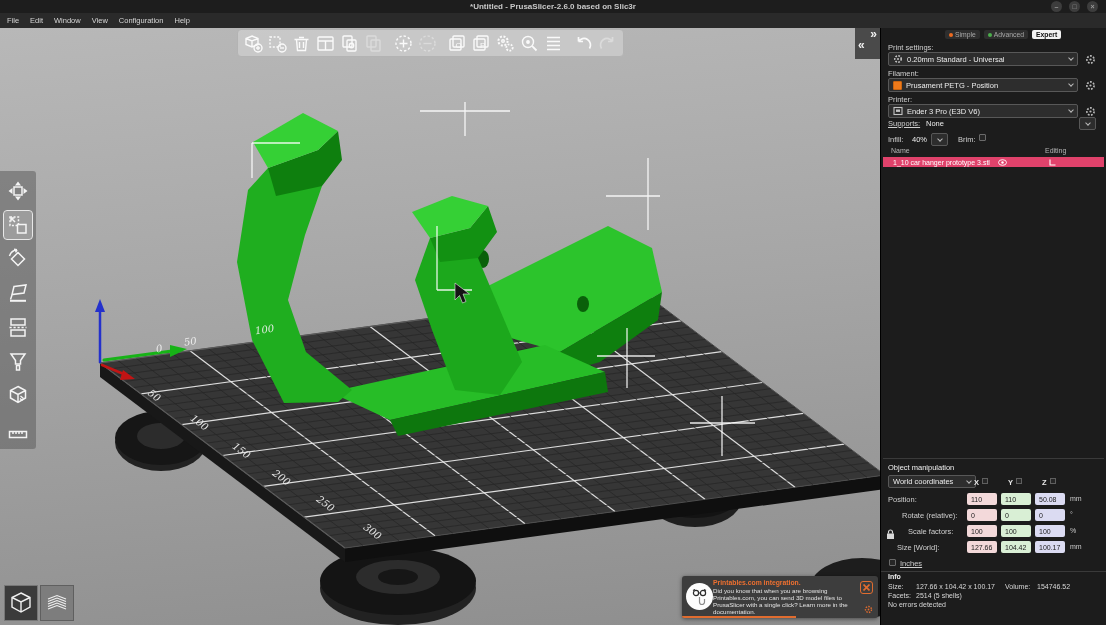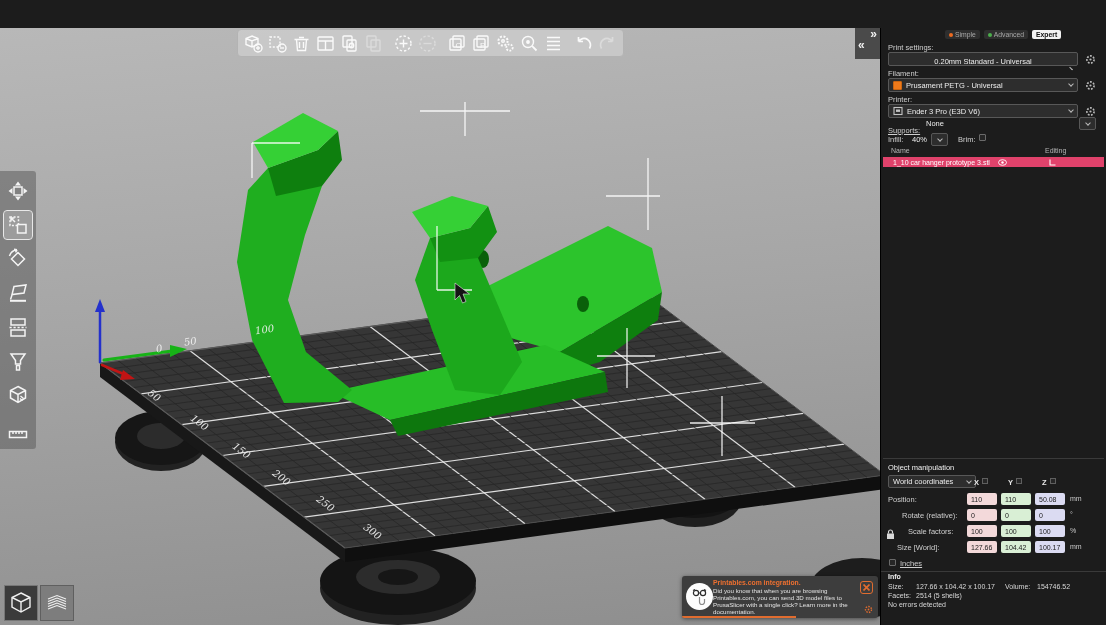--- a/index.html
+++ b/index.html
@@ -70,21 +70,37 @@
   #infoblock{position:absolute;left:0;top:543px;width:225px;border-top:1px solid #3a3a3a;}
   .infotext{position:absolute;font-size:7px;color:#d8d8d8;}
   #slicebtn{position:absolute;left:8px;top:582px;width:216px;height:15px;background:#353535;border:1px solid #5a5a5a;border-radius:2px;color:#f5f5f5;font-weight:bold;font-size:7.5px;display:flex;align-items:center;justify-content:center;}
   #panelsep{position:absolute;left:880px;top:28px;width:1px;height:597px;background:#000;}
 </style>
 </head>
 <body>
 
 <div id="app">
 
-
+  <div id="titlebar" class="abs">
+    <span>*Untitled - PrusaSlicer-2.6.0 based on Slic3r</span>
+    <div class="winctl">
+      <div class="winbtn">–</div>
+      <div class="winbtn">□</div>
+      <div class="winbtn">×</div>
+    </div>
+  </div>
+
+  <div id="menubar" class="abs">
+    <span>File</span>
+    <span>Edit</span>
+    <span>Window</span>
+    <span>View</span>
+    <span>Configuration</span>
+    <span>Help</span>
+  </div>
 
   <div id="viewport" class="abs">
 
     <svg id="scene" width="880" height="597">
       <defs>
         <clipPath id="bedclip">
             <polygon points="100,335 640,262 885,447 345,520"></polygon>
           </clipPath>
       </defs>
 
@@ -423,37 +439,37 @@
       <div class="mode">
           <span class="dot" style="background:#4cae4c;"></span>
           <span>Advanced</span>
         </div>
       <div class="mode active">
           <span>Expert</span>
         </div>
     </div>
 
     <div class="plabel" style="left:7px;top:15px;">Print settings:</div>
-    <div class="combo" style="left:7px;top:24px;width:190px;flex-direction:column;">
+    <div class="combo" style="left:7px;top:24px;width:190px;">
       <svg width="10" height="10">
           <circle cx="5" cy="5" r="3.2" fill="none" stroke="#c4c4c4" stroke-width="1.6" stroke-dasharray="1.7,1.3"></circle>
           <circle cx="5" cy="5" r="1" fill="#c4c4c4"></circle>
         </svg>
       <span>0.20mm Standard - Universal</span>
         <span class="chev"></span>
     </div>
     <svg class="abs" style="left:204px;top:26px;" width="11" height="11">
         <circle cx="5.5" cy="5.5" r="3.6" fill="none" stroke="#b9b9b9" stroke-width="1.7" stroke-dasharray="1.8,1.4"></circle>
         <circle cx="5.5" cy="5.5" r="1.1" fill="#b9b9b9"></circle>
       </svg>
 
     <div class="plabel" style="left:7px;top:41px;">Filament:</div>
     <div class="combo" style="left:7px;top:50px;width:190px;">
       <span style="width:9px;height:9px;background:#ef7a1a;border:1px solid #c96511;border-radius:1px;"></span>
-      <span>Prusament PETG - Universal</span>
+      <span>Prusament PETG - Position</span>
         <span class="chev"></span>
     </div>
     <svg class="abs" style="left:204px;top:52px;" width="11" height="11">
         <circle cx="5.5" cy="5.5" r="3.6" fill="none" stroke="#b9b9b9" stroke-width="1.7" stroke-dasharray="1.8,1.4"></circle>
         <circle cx="5.5" cy="5.5" r="1.1" fill="#b9b9b9"></circle>
       </svg>
 
     <div class="plabel" style="left:7px;top:67px;">Printer:</div>
     <div class="combo" style="left:7px;top:76px;width:190px;">
       <svg width="10" height="10">
@@ -461,21 +477,21 @@
           <rect x="3" y="3.5" width="4" height="2.4" fill="#c4c4c4"></rect>
         </svg>
       <span>Ender 3 Pro (E3D V6)</span>
         <span class="chev"></span>
     </div>
     <svg class="abs" style="left:204px;top:78px;" width="11" height="11">
         <circle cx="5.5" cy="5.5" r="3.6" fill="none" stroke="#b9b9b9" stroke-width="1.7" stroke-dasharray="1.8,1.4"></circle>
         <circle cx="5.5" cy="5.5" r="1.1" fill="#b9b9b9"></circle>
       </svg>
 
-    <div class="plabel" style="left:7px;top:98px;text-decoration:underline;">Supports:</div>
+    <div class="plabel" style="left:7px;top:91px;text-decoration:underline;">Supports:</div>
     <div class="plabel" style="left:45px;top:91px;color:#ececec;">None</div>
     <div class="chevbtn" style="left:198px;top:89px;width:17px;height:13px;">
         <span class="chev"></span>
       </div>
 
     <div class="plabel" style="left:7px;top:107px;">Infill:</div>
     <div class="plabel" style="left:31px;top:107px;color:#ececec;">40%</div>
     <div class="chevbtn" style="left:50px;top:105px;width:17px;height:13px;">
         <span class="chev"></span>
       </div>

